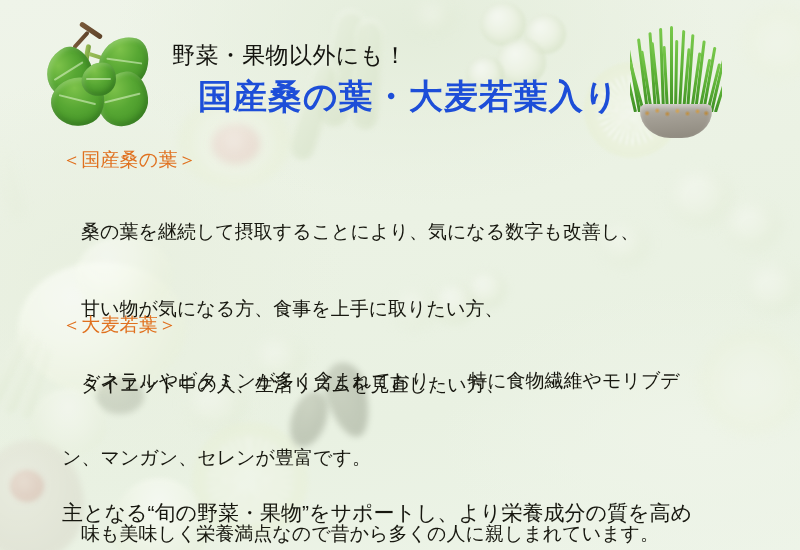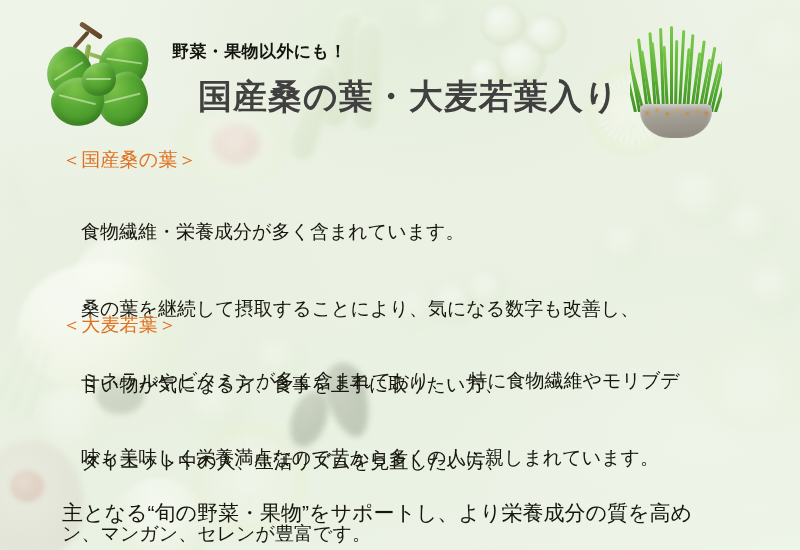--- a/index.html
+++ b/index.html
@@ -191,30 +191,30 @@
       radial-gradient(circle 3px at 66% 60%, #c28f3c 0%, rgba(194,143,60,0) 100%),
       radial-gradient(circle 3px at 80% 46%, #cf9a44 0%, rgba(207,154,68,0) 100%),
       radial-gradient(circle 3px at 92% 58%, #bd8835 0%, rgba(189,136,53,0) 100%);
   }
 
   
   .txt { position: absolute; white-space: pre; }
 
   #eyebrow {
     left: 172px; top: 40px;
-    font-size: 17px;
-    font-weight: bold;
+    font-size: 23px;
+    font-weight: normal;
     color: #14140f;
     letter-spacing: 0.4px;
   }
   #main-title {
     left: 198px; top: 74px;
     font-size: 34px;
     font-weight: bold;
-    color: #404040;
+    color: #1d4ed8;
     letter-spacing: 1px;
   }
 
   .section-head {
     font-size: 19px;
     color: #e0701e;
     letter-spacing: 0.2px;
   }
   .body-block {
     font-size: 19px;
@@ -337,32 +337,31 @@
     </div>
   </div>
 
   <div class="txt" id="eyebrow">野菜・果物以外にも！</div>
 
   <div class="txt" id="main-title">国産桑の葉・大麦若葉入り</div>
 
   <div class="txt section-head" id="sec1-head">＜国産桑の葉＞</div>
 
   <div class="txt body-block" id="sec1-body">
-    <span class="ln ind">食物繊維・栄養成分が多く含まれています。</span>
     <span class="ln ind">桑の葉を継続して摂取することにより、気になる数字も改善し、</span>
     <span class="ln ind">甘い物が気になる方、食事を上手に取りたい方、</span>
     <span class="ln ind">ダイエット中の人、生活リズムを見直したい方、</span>
   </div>
 
   <div class="txt section-head" id="sec2-head">＜大麦若葉＞</div>
 
   <div class="txt body-block" id="sec2-body">
     <span class="ln ind">ミネラルやビタミンが多く含まれており、　特に食物繊維やモリブデ</span>
+    <span class="ln">ン、マンガン、セレンが豊富です。</span>
     <span class="ln ind">味も美味しく栄養満点なので昔から多くの人に親しまれています。</span>
-    <span class="ln">ン、マンガン、セレンが豊富です。</span>
   </div>
 
   <div class="txt" id="closing">
     <span class="ln">主となる“旬の野菜・果物”をサポートし、より栄養成分の質を高め</span>
     
   </div>
 
 </div>
 
 </body></html>

